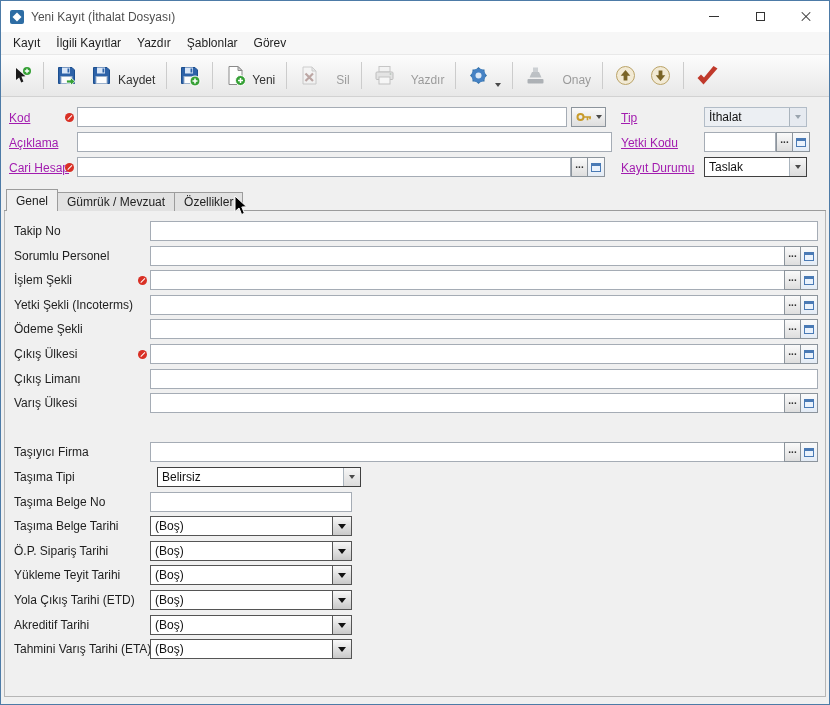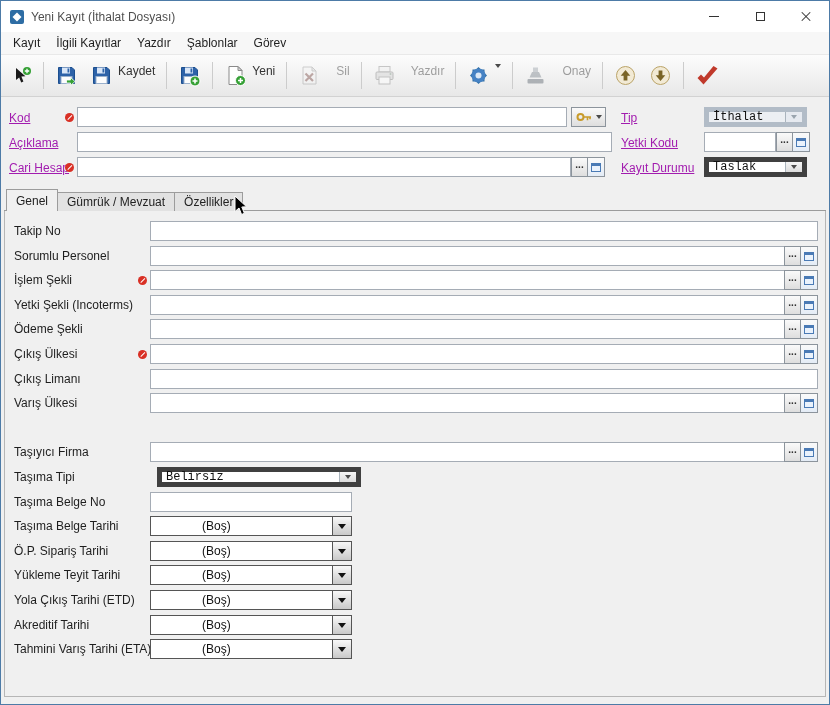--- a/index.html
+++ b/index.html
@@ -19,47 +19,47 @@
   .glyph-close::before,.glyph-close::after { content:""; position:absolute; left:0; top:5.5px; width:12px; height:1px; background:#333; }
   .glyph-close::before { transform:rotate(45deg); }
   .glyph-close::after { transform:rotate(-45deg); }
 
   
   .menubar { height:22px; display:flex; align-items:center; background:#f7f7f7; padding:0 4px; }
   .menu-item { padding:3px 8px; color:#1e1e1e; background:transparent; border:none; font:12px "Liberation Sans",sans-serif; }
 
   
   .toolbar { height:43px; display:flex; align-items:center; background:linear-gradient(#fcfcfc,#e8e8e8); border-top:1px solid #e9e9e9; border-bottom:1px solid #d2d2d2; padding:0 5px; }
-  .tb-btn { display:flex; align-items:flex-start; gap:5px; padding:4px 6px; background:transparent; border:none; border-radius:2px; font:12px "Liberation Sans",sans-serif; color:#333; }
+  .tb-btn { display:flex; align-items:flex-end; gap:5px; padding:4px 6px; background:transparent; border:none; border-radius:2px; font:12px "Liberation Sans",sans-serif; color:#333; }
   .tb-btn .lbl { font-size:12px; color:#333; }
   .tb-btn.disabled { opacity:.45; filter:grayscale(65%);gap:15px; }
   .tb-sep { width:1px; align-self:stretch; margin:7px 5px; background:#cccccc; }
   .tri { display:inline-block; width:0; height:0; border-left:3.5px solid transparent; border-right:3.5px solid transparent; border-top:4px solid #4a4a4a; }
   .tri.dark { border-left-width:4px; border-right-width:4px; border-top-width:5px; border-top-color:#111; }
 
   
   .tinput { height:20px; border:1px solid #a5acb5; background:#fff; font:12px "Liberation Sans",sans-serif; padding:0 3px; color:#111; }
   .abs { position:absolute; }
   .flabel { position:absolute; font-size:12px; color:#a21caf; white-space:nowrap;text-decoration:underline; }
   .req { position:absolute; width:9px; height:9px; border-radius:50%; background:#d93025; }
   .req::after { content:""; position:absolute; left:1.5px; top:3.8px; width:6px; height:1.4px; background:#fff; transform:rotate(-45deg); }
   .btn-dots { width:17px; height:20px; border:1px solid #8c949c; background:linear-gradient(#fafafa,#dedede); font:bold 10px "Liberation Sans",sans-serif; color:#333; padding:0 0 4px 0; line-height:1; }
   .btn-open { width:17px; height:20px; border:1px solid #8c949c; border-left:none; background:linear-gradient(#fafafa,#e4ecf6); display:flex; align-items:center; justify-content:center; padding:0; }
   .form-glyph { display:block; width:10px; height:9px; border:1px solid #4a7ab5; background:#eaf2fc; position:relative; }
   .form-glyph::before { content:""; position:absolute; left:0; top:0; right:0; height:2px; background:#4a7ab5; }
   .mini-btn { position:absolute; height:20px; border:1px solid #8c949c; background:linear-gradient(#fafafa,#dedede); display:flex; align-items:center; justify-content:center; gap:3px; padding:0; }
 
-  .combo { position:absolute; height:20px; border:5px solid #404040; background:#fff; display:flex; align-items:center;font-family:Liberation Mono, monospace; }
+  .combo { position:absolute; height:20px; border:1px solid #404040; background:#fff; display:flex; align-items:center; }
   .combo-val { flex:1; padding:0 4px; font-size:12px; color:#111; white-space:nowrap; overflow:hidden; }
   .combo-btn { width:17px; align-self:stretch; background:linear-gradient(#f6f6f6,#dcdcdc); border-left:1px solid #aab4bd; display:flex; align-items:center; justify-content:center; }
   .combo.disabled { background:#eceff3; border-color:#b2bcc7; }
   .combo.disabled .combo-btn { background:#e6eaf0; }
   .combo.disabled .combo-btn .tri { border-top-color:#9aa4ae; }
 
-  .datecombo { position:absolute; height:20px; border:1px solid #555; background:#fff; display:flex;padding-left:47px; }
+  .datecombo { position:absolute; height:20px; border:1px solid #555; background:#fff; display:flex; }
   .date-val { flex:1; padding:2px 4px 0 4px; font-size:12px; color:#111; }
   .date-btn { width:19px; border-left:1px solid #555; background:linear-gradient(#f8f8f8,#c9c9c9); display:flex; align-items:center; justify-content:center; }
 
   
   .header-area { position:relative; height:92px; background:#f0f0f0; }
 
   
   .tabstrip { height:22px; display:flex; align-items:flex-end; padding-left:5px; position:relative; }
   .tabstrip::after { content:""; position:absolute; left:3px; right:3px; bottom:0; height:1px; background:#9c9c9c; }
   .tab { position:relative; z-index:1; padding:0 9px; border:1px solid #9c9c9c; border-bottom:none; background:#e2e2e2; font-size:12px; color:#222; margin-right:-1px; height:19px; display:flex; align-items:center; }

